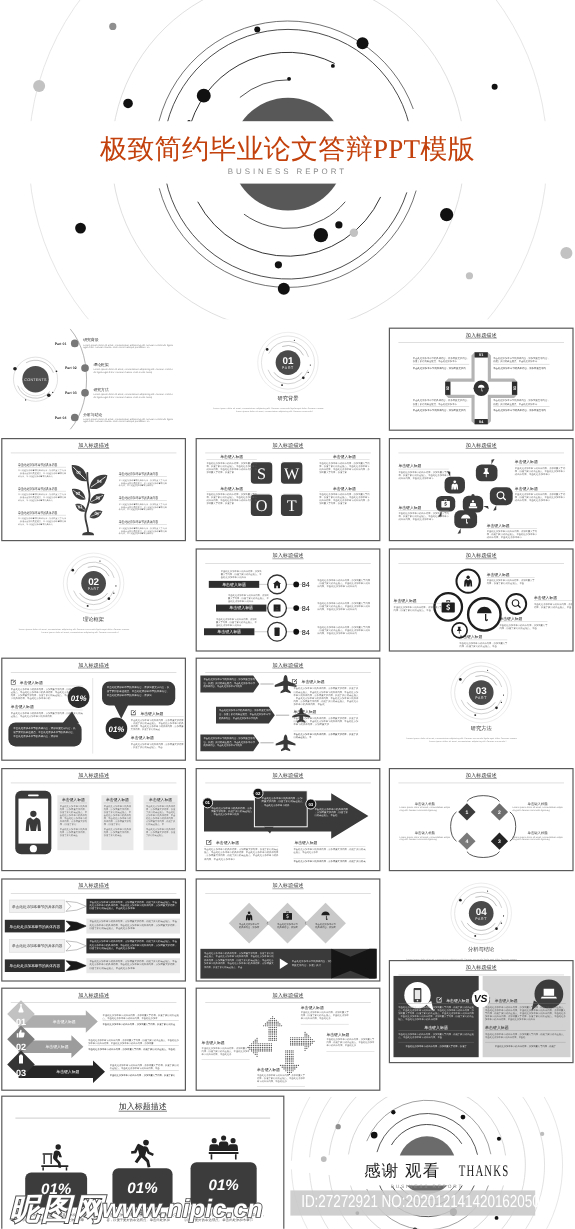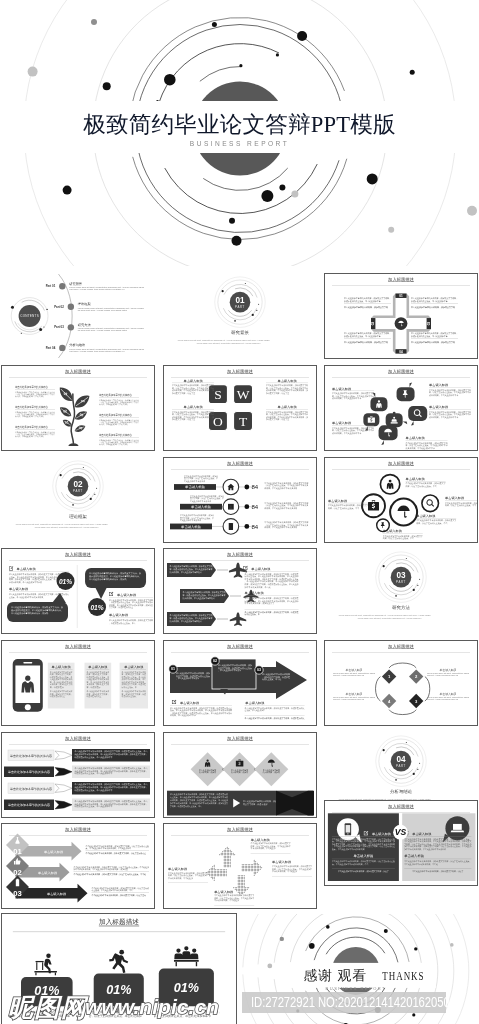--- a/index.html
+++ b/index.html
@@ -3,21 +3,21 @@
 <meta charset="utf-8">
 <style>
   html,body{margin:0;padding:0;background:#fff;}
   body{width:479px;height:1024px;font-family:"Liberation Sans",sans-serif;overflow:hidden;position:relative;}
   .page{position:relative;width:479px;height:1024px;background:#fff;overflow:hidden;}
 
   
   .cover{position:absolute;left:0;top:0;width:479px;height:266px;overflow:hidden;background:#fff;}
   .cover svg{position:absolute;left:0;top:0;}
   .cover-title{position:absolute;left:0;top:112px;width:479px;text-align:center;
-     font-family:"Liberation Serif",serif;font-size:22.6px;color:#0f172a;letter-spacing:.15px;white-space:nowrap;line-height:25px;}
+     font-family:"Liberation Serif",serif;font-size:22.6px;color:#c2410c;letter-spacing:.15px;white-space:nowrap;line-height:25px;}
   .cover-sub{position:absolute;left:0;top:139px;width:479px;text-align:center;
      font-family:"Liberation Sans",sans-serif;font-size:6.6px;color:#8a8a8a;letter-spacing:2.45px;line-height:9px;}
 
   
   .slide{position:absolute;background:#fff;border:1px solid #5a5a5a;box-sizing:border-box;overflow:hidden;}
   .slide.noborder{border:1px solid transparent;}
   .sv{position:absolute;left:0;top:0;}
 
   
   .wm-id{position:absolute;left:242px;top:992px;width:204px;height:21px;background:rgba(200,200,200,.88);}

